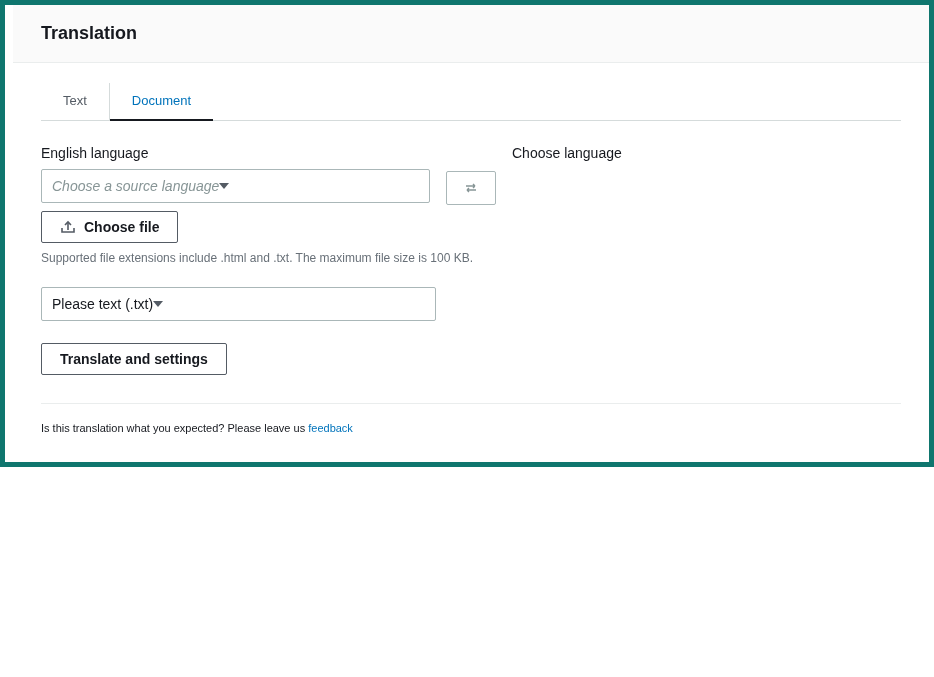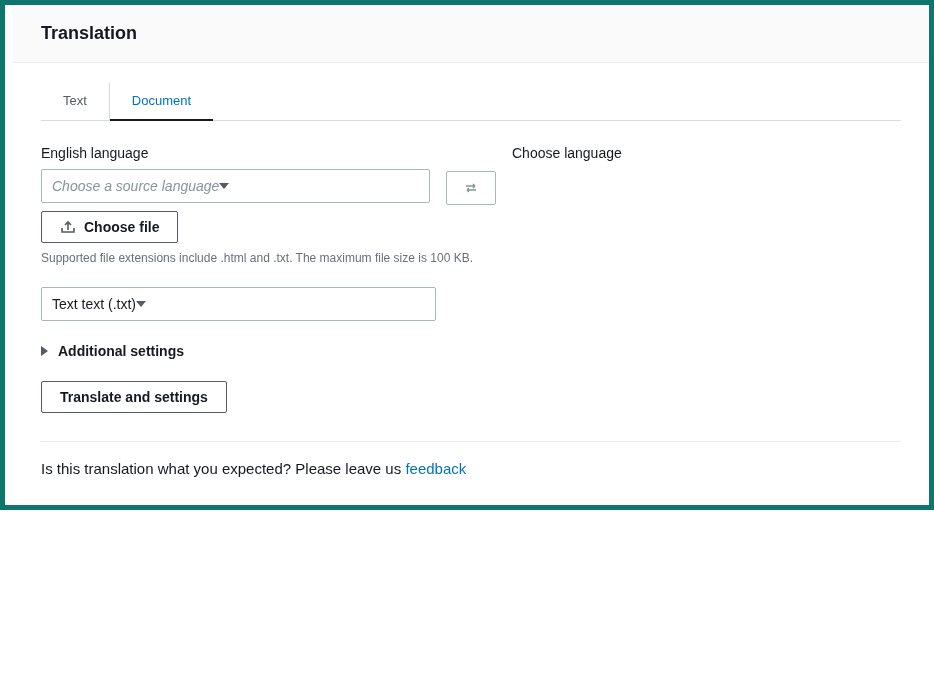--- a/index.html
+++ b/index.html
@@ -141,21 +141,21 @@
   border-top: 5px solid transparent;
   border-bottom: 5px solid transparent;
   border-left: 7px solid #545b64;
 }
 .divider {
   border: none;
   border-top: 1px solid #eaeded;
   margin: 28px 0 18px 0;
 }
 .feedback-row {
-  font-size: 15px;
+  font-size: 11px;
   color: #16191f;
 }
 .feedback-row a {
   color: #0073bb;
   text-decoration: none;
   font-weight: 500;
 }
 </style>
 </head>
 <body>
@@ -199,29 +199,25 @@
           <path d="M8 11V3"></path>
           <path d="M5 6l3-3 3 3"></path>
         </svg>
         <span>Choose file</span>
       </button>
       <div class="helper" style="margin-top:8px; margin-bottom:0;">Supported file extensions include .html and .txt. The maximum file size is 100 KB.</div>
     </div>
 
     <div class="section">
       <div class="select doc-type-select with-value">
-        <span class="select-text">Text text (.txt)</span>
+        <span class="select-text">Please text (.txt)</span>
         <span class="caret"></span>
       </div>
     </div>
 
-    <div class="expander">
-      <span class="tri"></span>
-      <span>Additional settings</span>
-    </div>
 
     <button class="btn">
       <span>Translate and settings</span>
     </button>
 
     <hr class="divider">
 
     <div class="feedback-row">
       <span>Is this translation what you expected? Please leave us </span><a href="#">feedback</a>
     </div>

